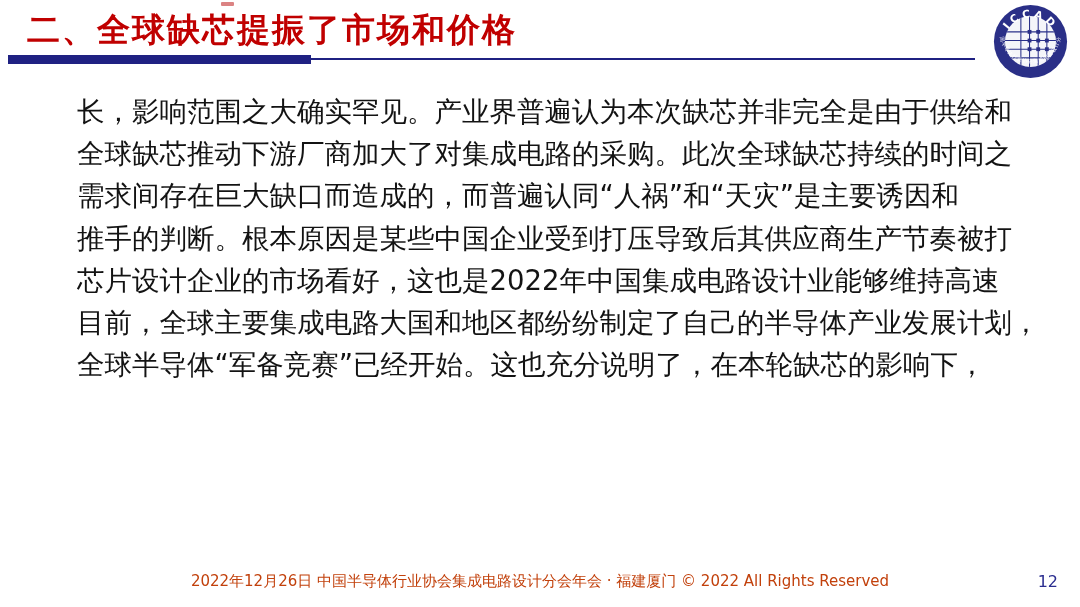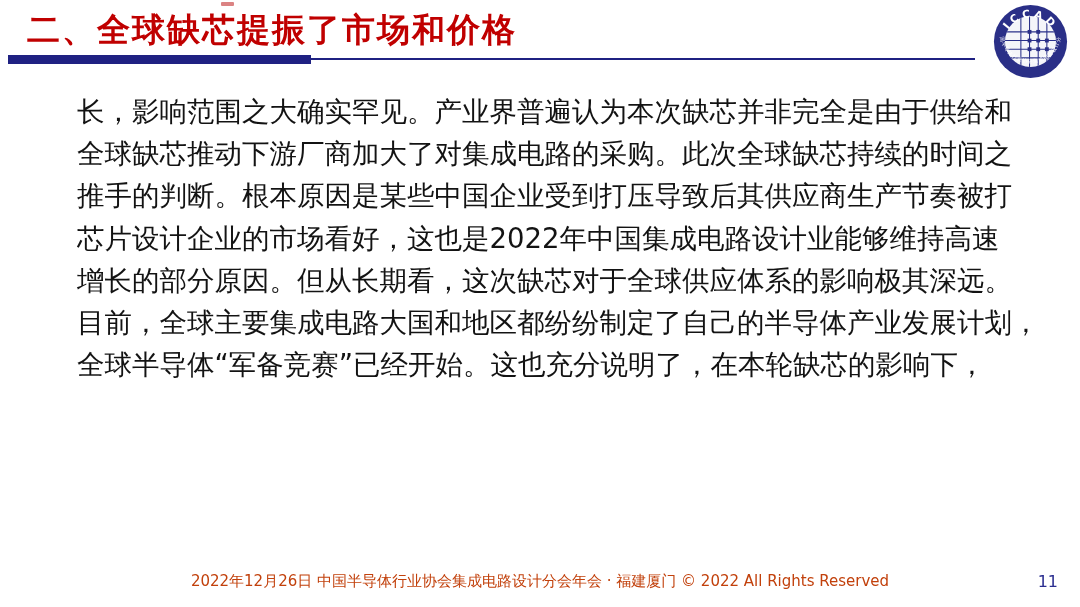--- a/index.html
+++ b/index.html
@@ -94,23 +94,23 @@
       <textPath href="#arcTop" startOffset="50%" text-anchor="middle">ICCAD</textPath>
     </text>
     <text font-size="5.4" fill="#ffffff" letter-spacing="0.6" font-family="'DejaVu Sans','Liberation Sans',sans-serif">
       <textPath href="#arcBottom" startOffset="50%" text-anchor="middle">中国半导体行业协会集成电路设计分会</textPath>
     </text>
   </svg>
 
   <div class="body-text">
     <div class="line">长，影响范围之大确实罕见。产业界普遍认为本次缺芯并非完全是由于供给和</div>
     <div class="line">全球缺芯推动下游厂商加大了对集成电路的采购。此次全球缺芯持续的时间之</div>
+    <div class="line">需求间存在巨大缺口而造成的，而普遍认同“人祸”和“天灾”是主要诱因和</div>
     <div class="line">推手的判断。根本原因是某些中国企业受到打压导致后其供应商生产节奏被打</div>
     <div class="line">芯片设计企业的市场看好，这也是2022年中国集成电路设计业能够维持高速</div>
-    <div class="line">增长的部分原因。但从长期看，这次缺芯对于全球供应体系的影响极其深远。</div>
     <div class="line">目前，全球主要集成电路大国和地区都纷纷制定了自己的半导体产业发展计划，</div>
     <div class="line">全球半导体“军备竞赛”已经开始。这也充分说明了，在本轮缺芯的影响下，</div>
   </div>
 
   <div class="footer">2022年12月26日 中国半导体行业协会集成电路设计分会年会 · 福建厦门 © 2022 All Rights Reserved</div>
-  <div class="page-number">11</div>
+  <div class="page-number">12</div>
 
 </div>
 
 </body></html>

